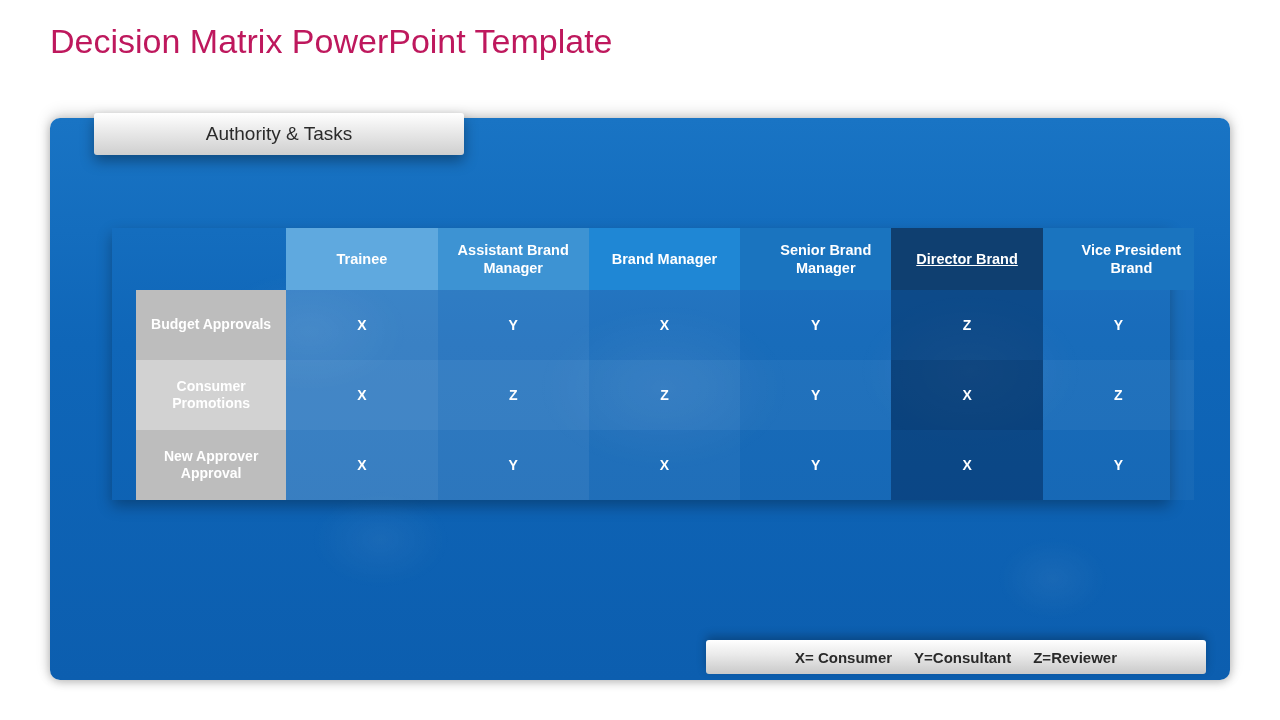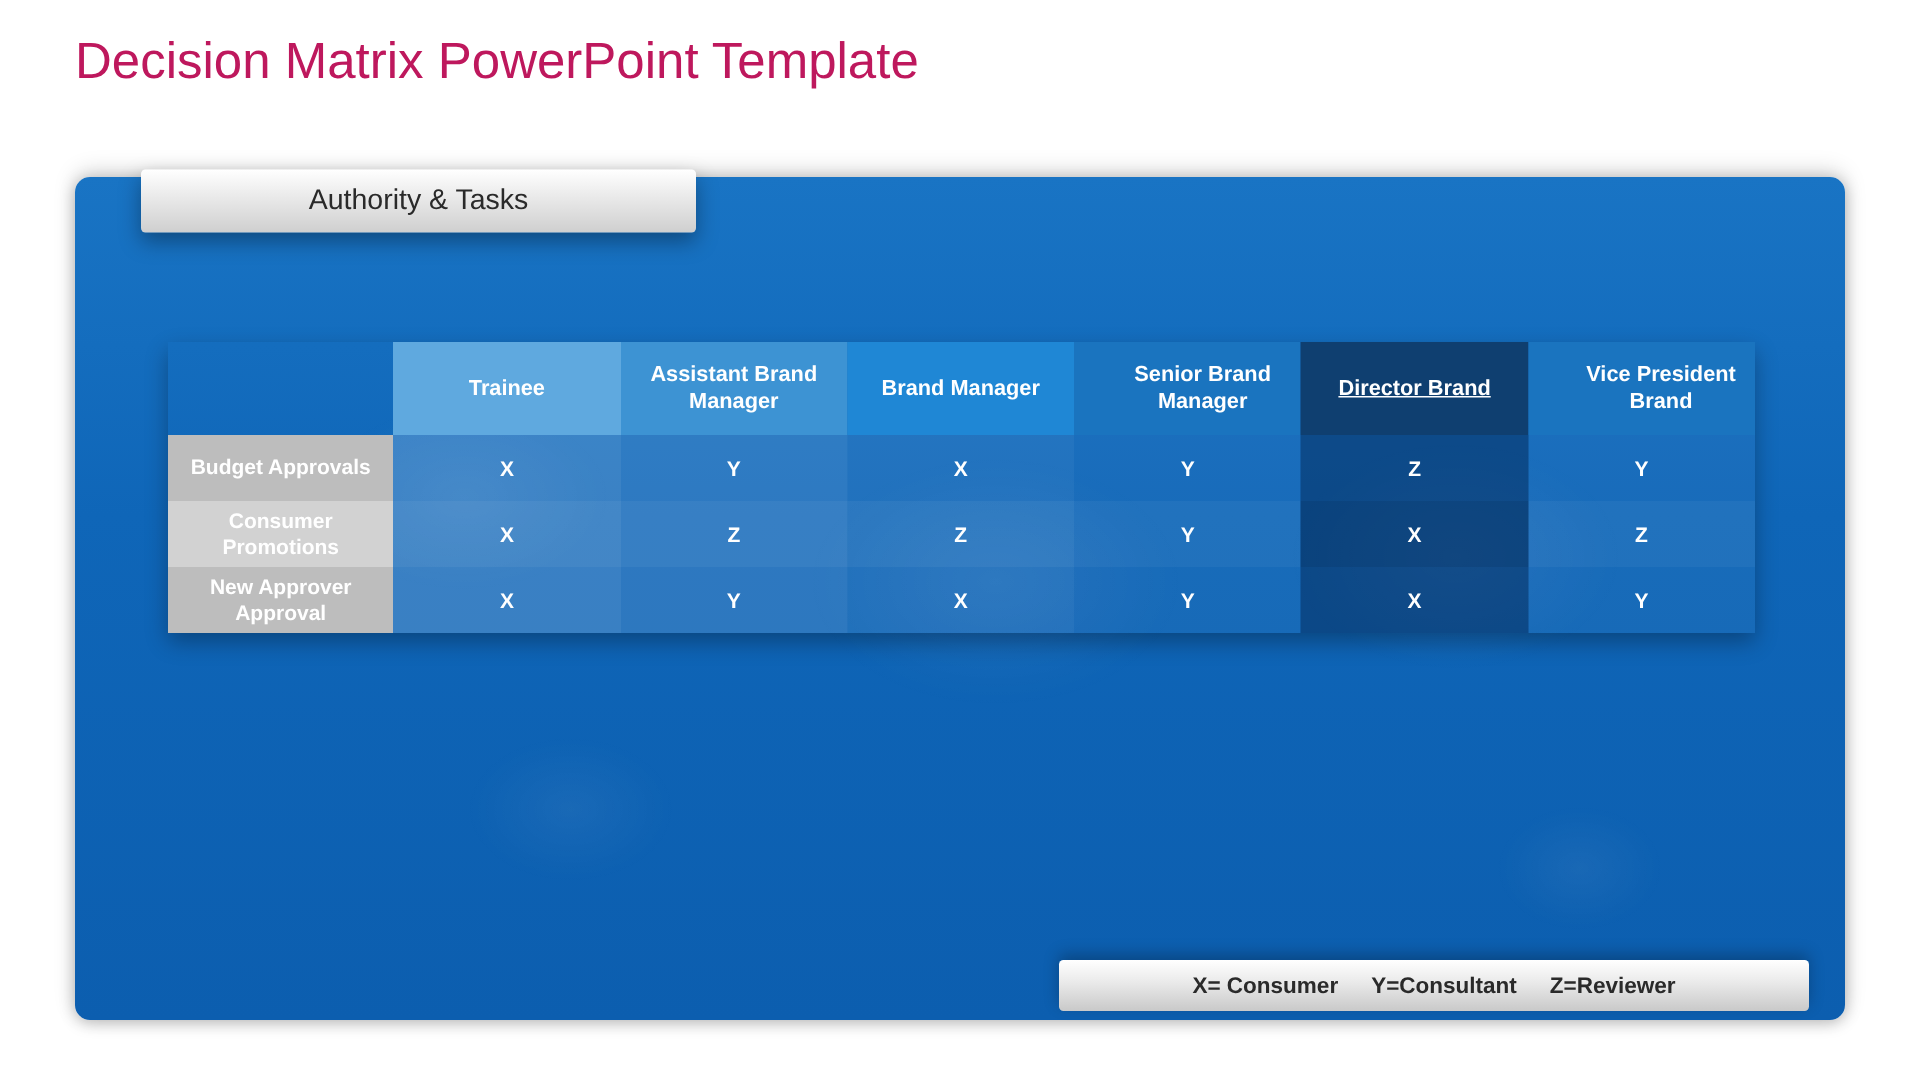--- a/index.html
+++ b/index.html
@@ -64,23 +64,24 @@
     top: 110px;
     left: 62px;
     width: 1058px;
     box-shadow: 0 6px 14px rgba(0,0,0,0.3);
   }
   table.matrix {
     border-collapse: separate;
     border-spacing: 0;
     width: 100%;
     table-layout: fixed;
+    margin-left: 24px;
   }
   .matrix th, .matrix td {
-    height: 44px;
+    height: 70px;
     text-align: center;
     vertical-align: middle;
     color: #ffffff;
     font-weight: 700;
     font-size: 14px;
     border: 0;
   }
   .matrix thead th { height: 62px; font-size: 14.5px; line-height: 1.25; padding: 4px 6px; }
   .corner { background: transparent; box-shadow: none; }
   .col-h { color: #ffffff; }

